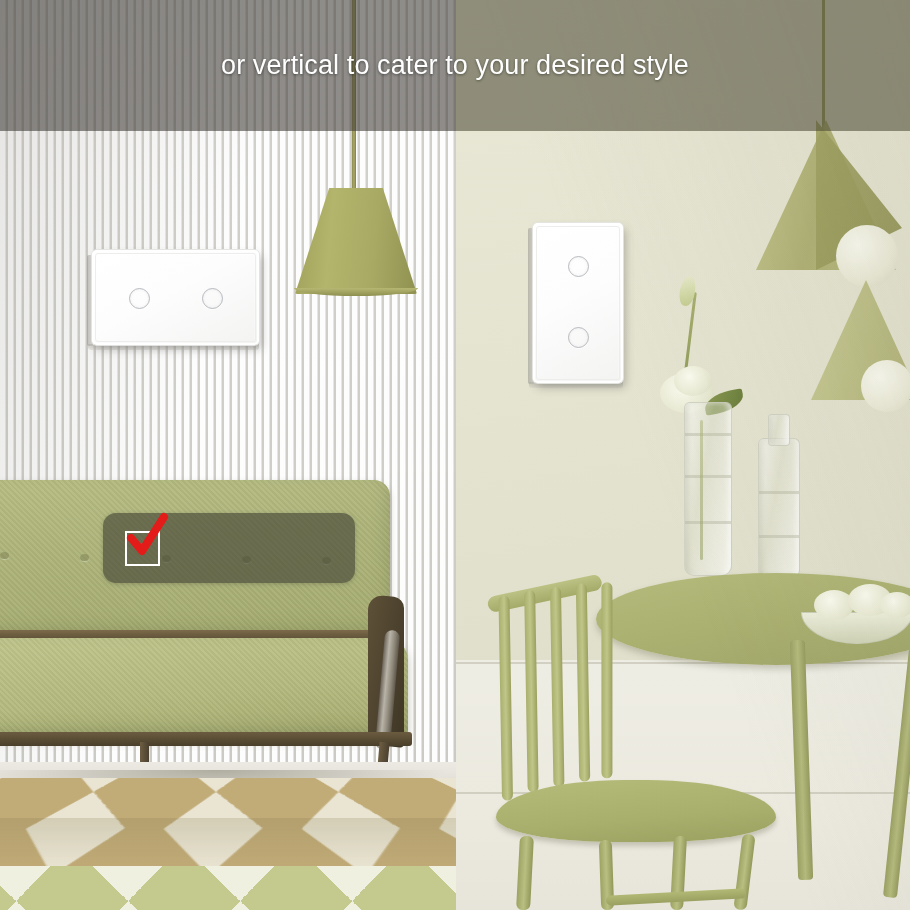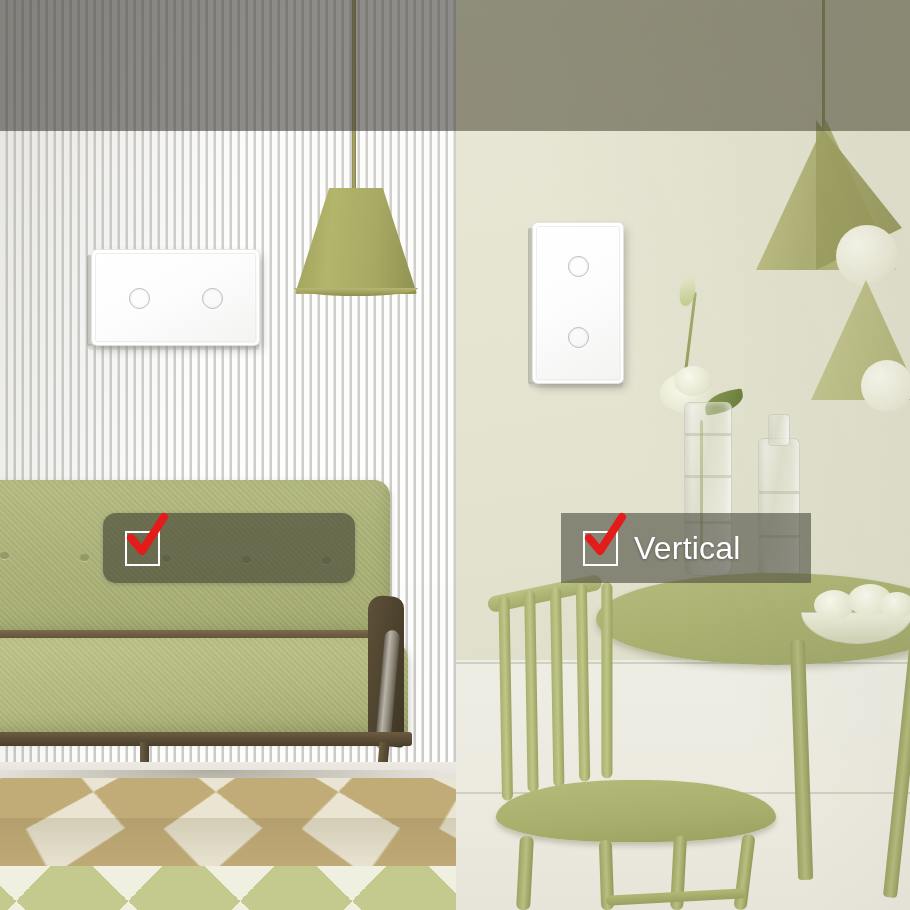--- a/index.html
+++ b/index.html
@@ -318,33 +318,26 @@
       <div class="sw-bevel"></div>
       <div class="touch" style="left:35px;top:33px"></div>
       <div class="touch" style="left:35px;top:104px"></div>
     </div>
   </div>
 
   <div class="header">
     <div class="header-l"></div>
     <div class="header-r"></div>
     <div class="header-txt">
+      <div class="hline">or vertical to cater to your desired style</div>
     </div>
   </div>
 
   <div class="badge badge-h">
     <div class="chkbox">
       <svg class="tick" viewBox="0 0 48 48">
         <path d="M9 27 L20 40 L42 6" fill="none" stroke="#e31b19" stroke-width="8" stroke-linecap="round" stroke-linejoin="round"></path>
       </svg>
     </div>
   </div>
 
-  <div class="badge badge-v">
-    <div class="chkbox">
-      <svg class="tick" viewBox="0 0 48 48">
-        <path d="M9 27 L20 40 L42 6" fill="none" stroke="#e31b19" stroke-width="8" stroke-linecap="round" stroke-linejoin="round"></path>
-      </svg>
-    </div>
-    <span class="badge-label">Vertical</span>
-  </div>
 
 </div>
 
 </body></html>

